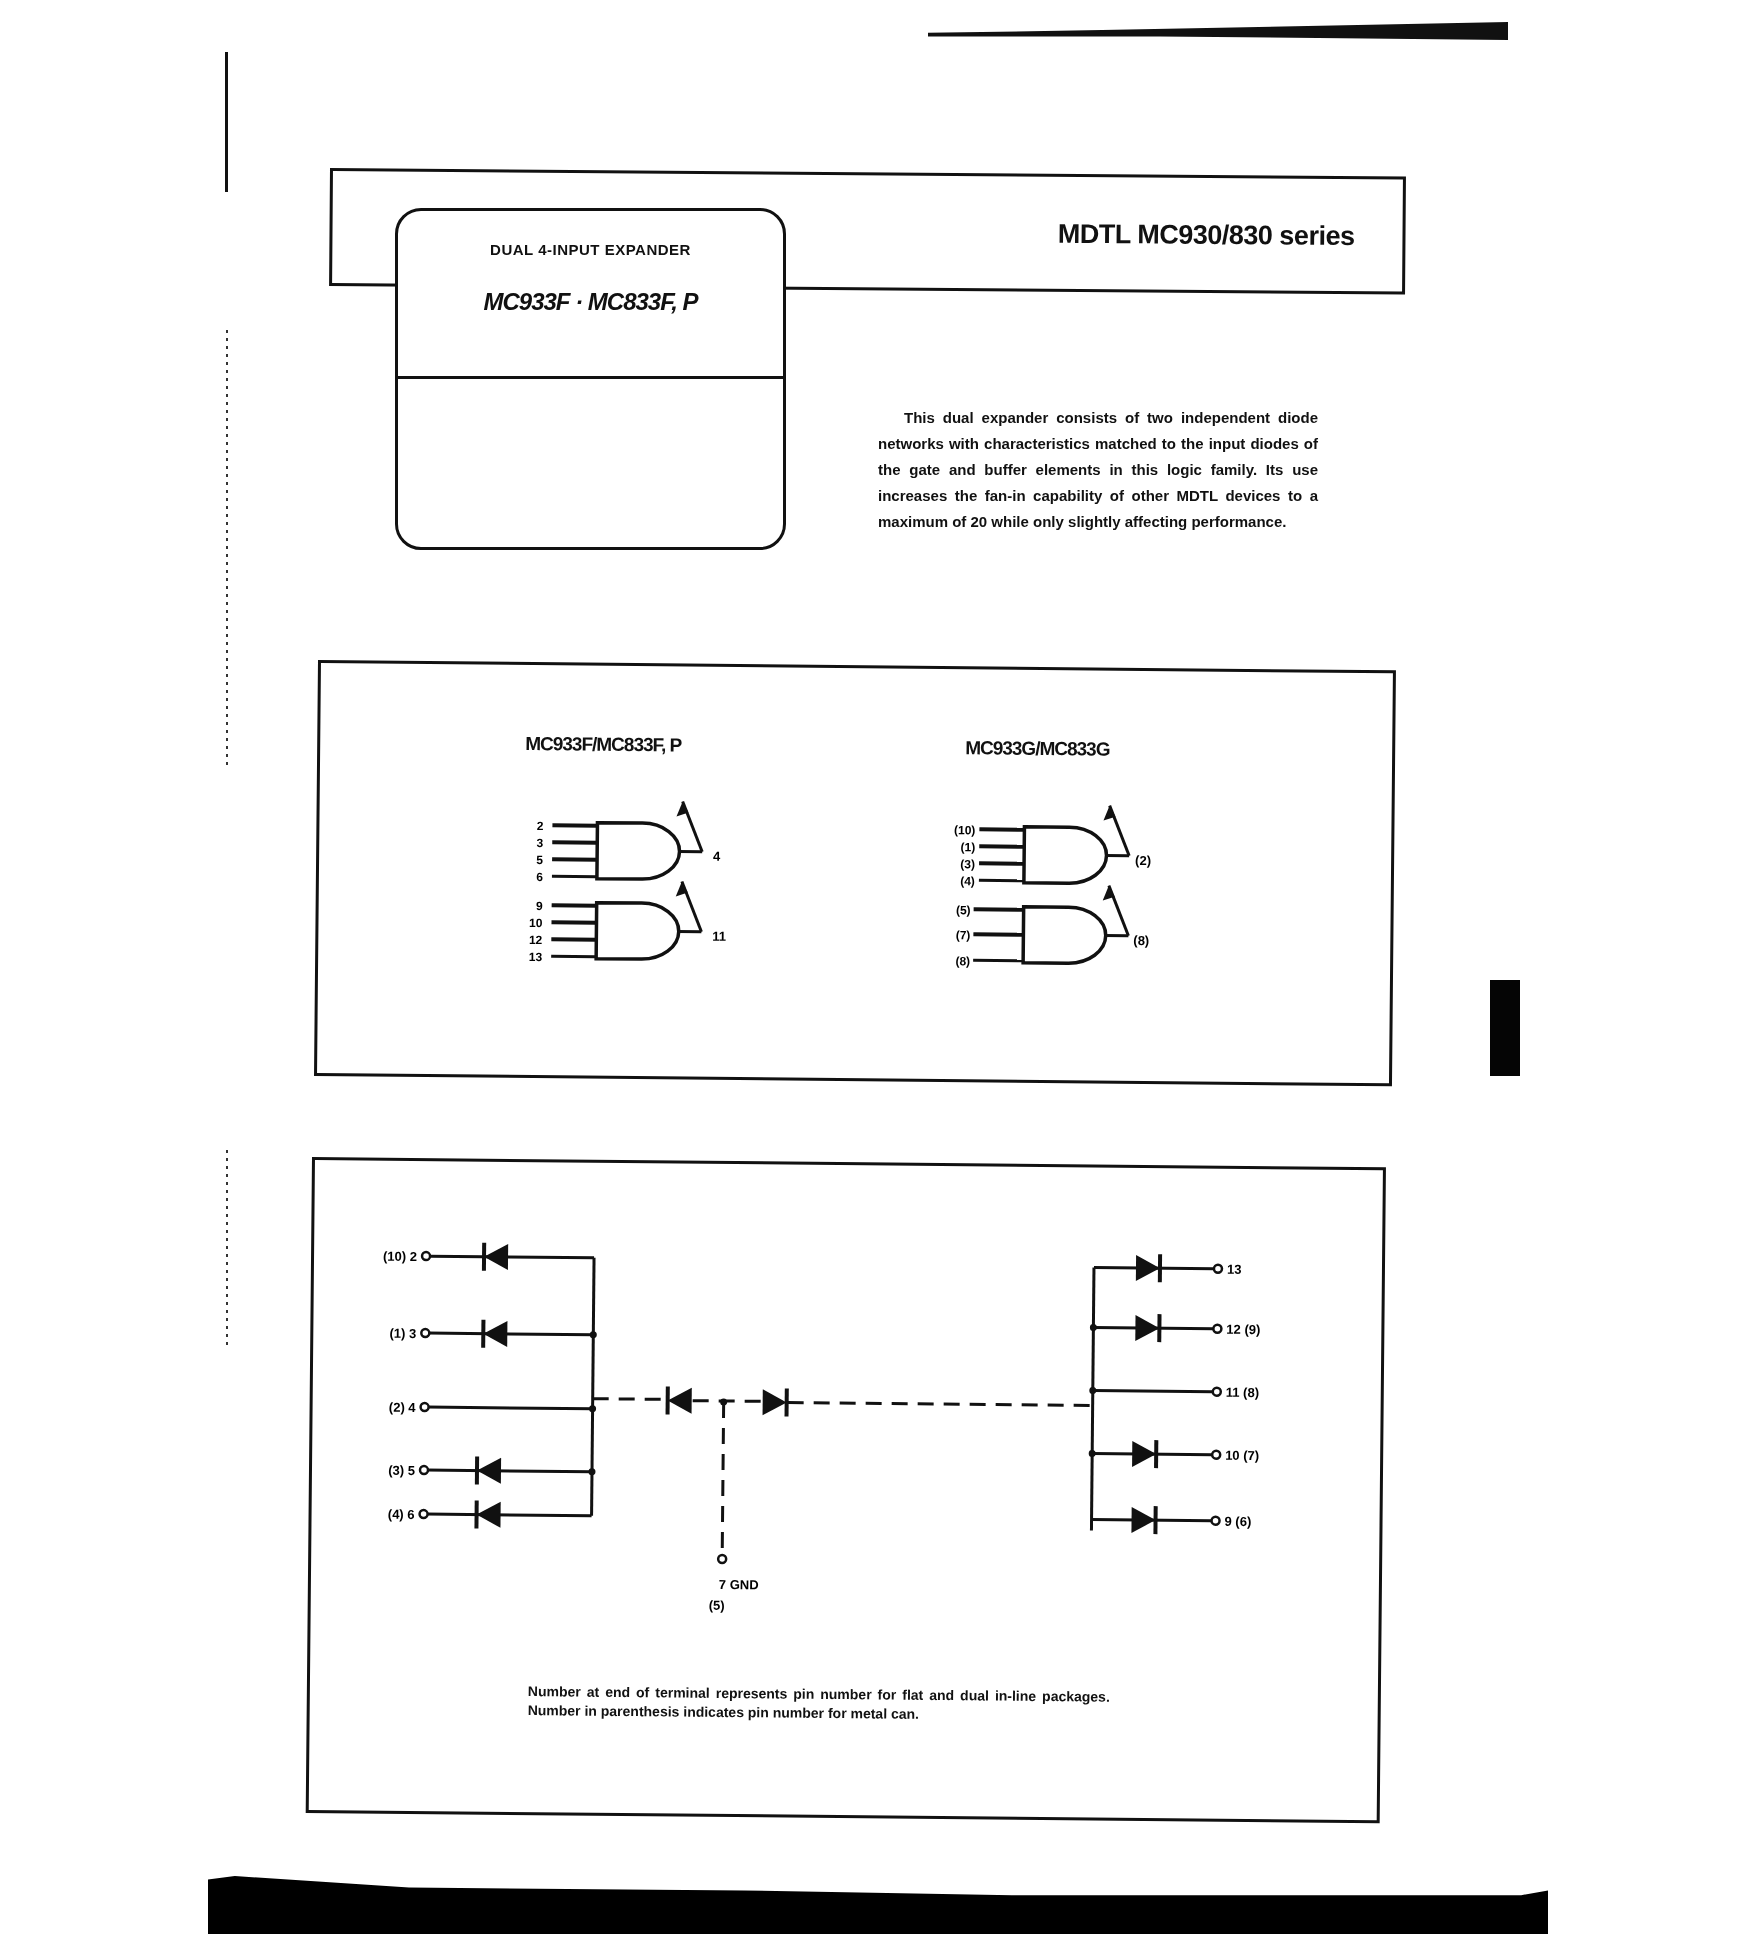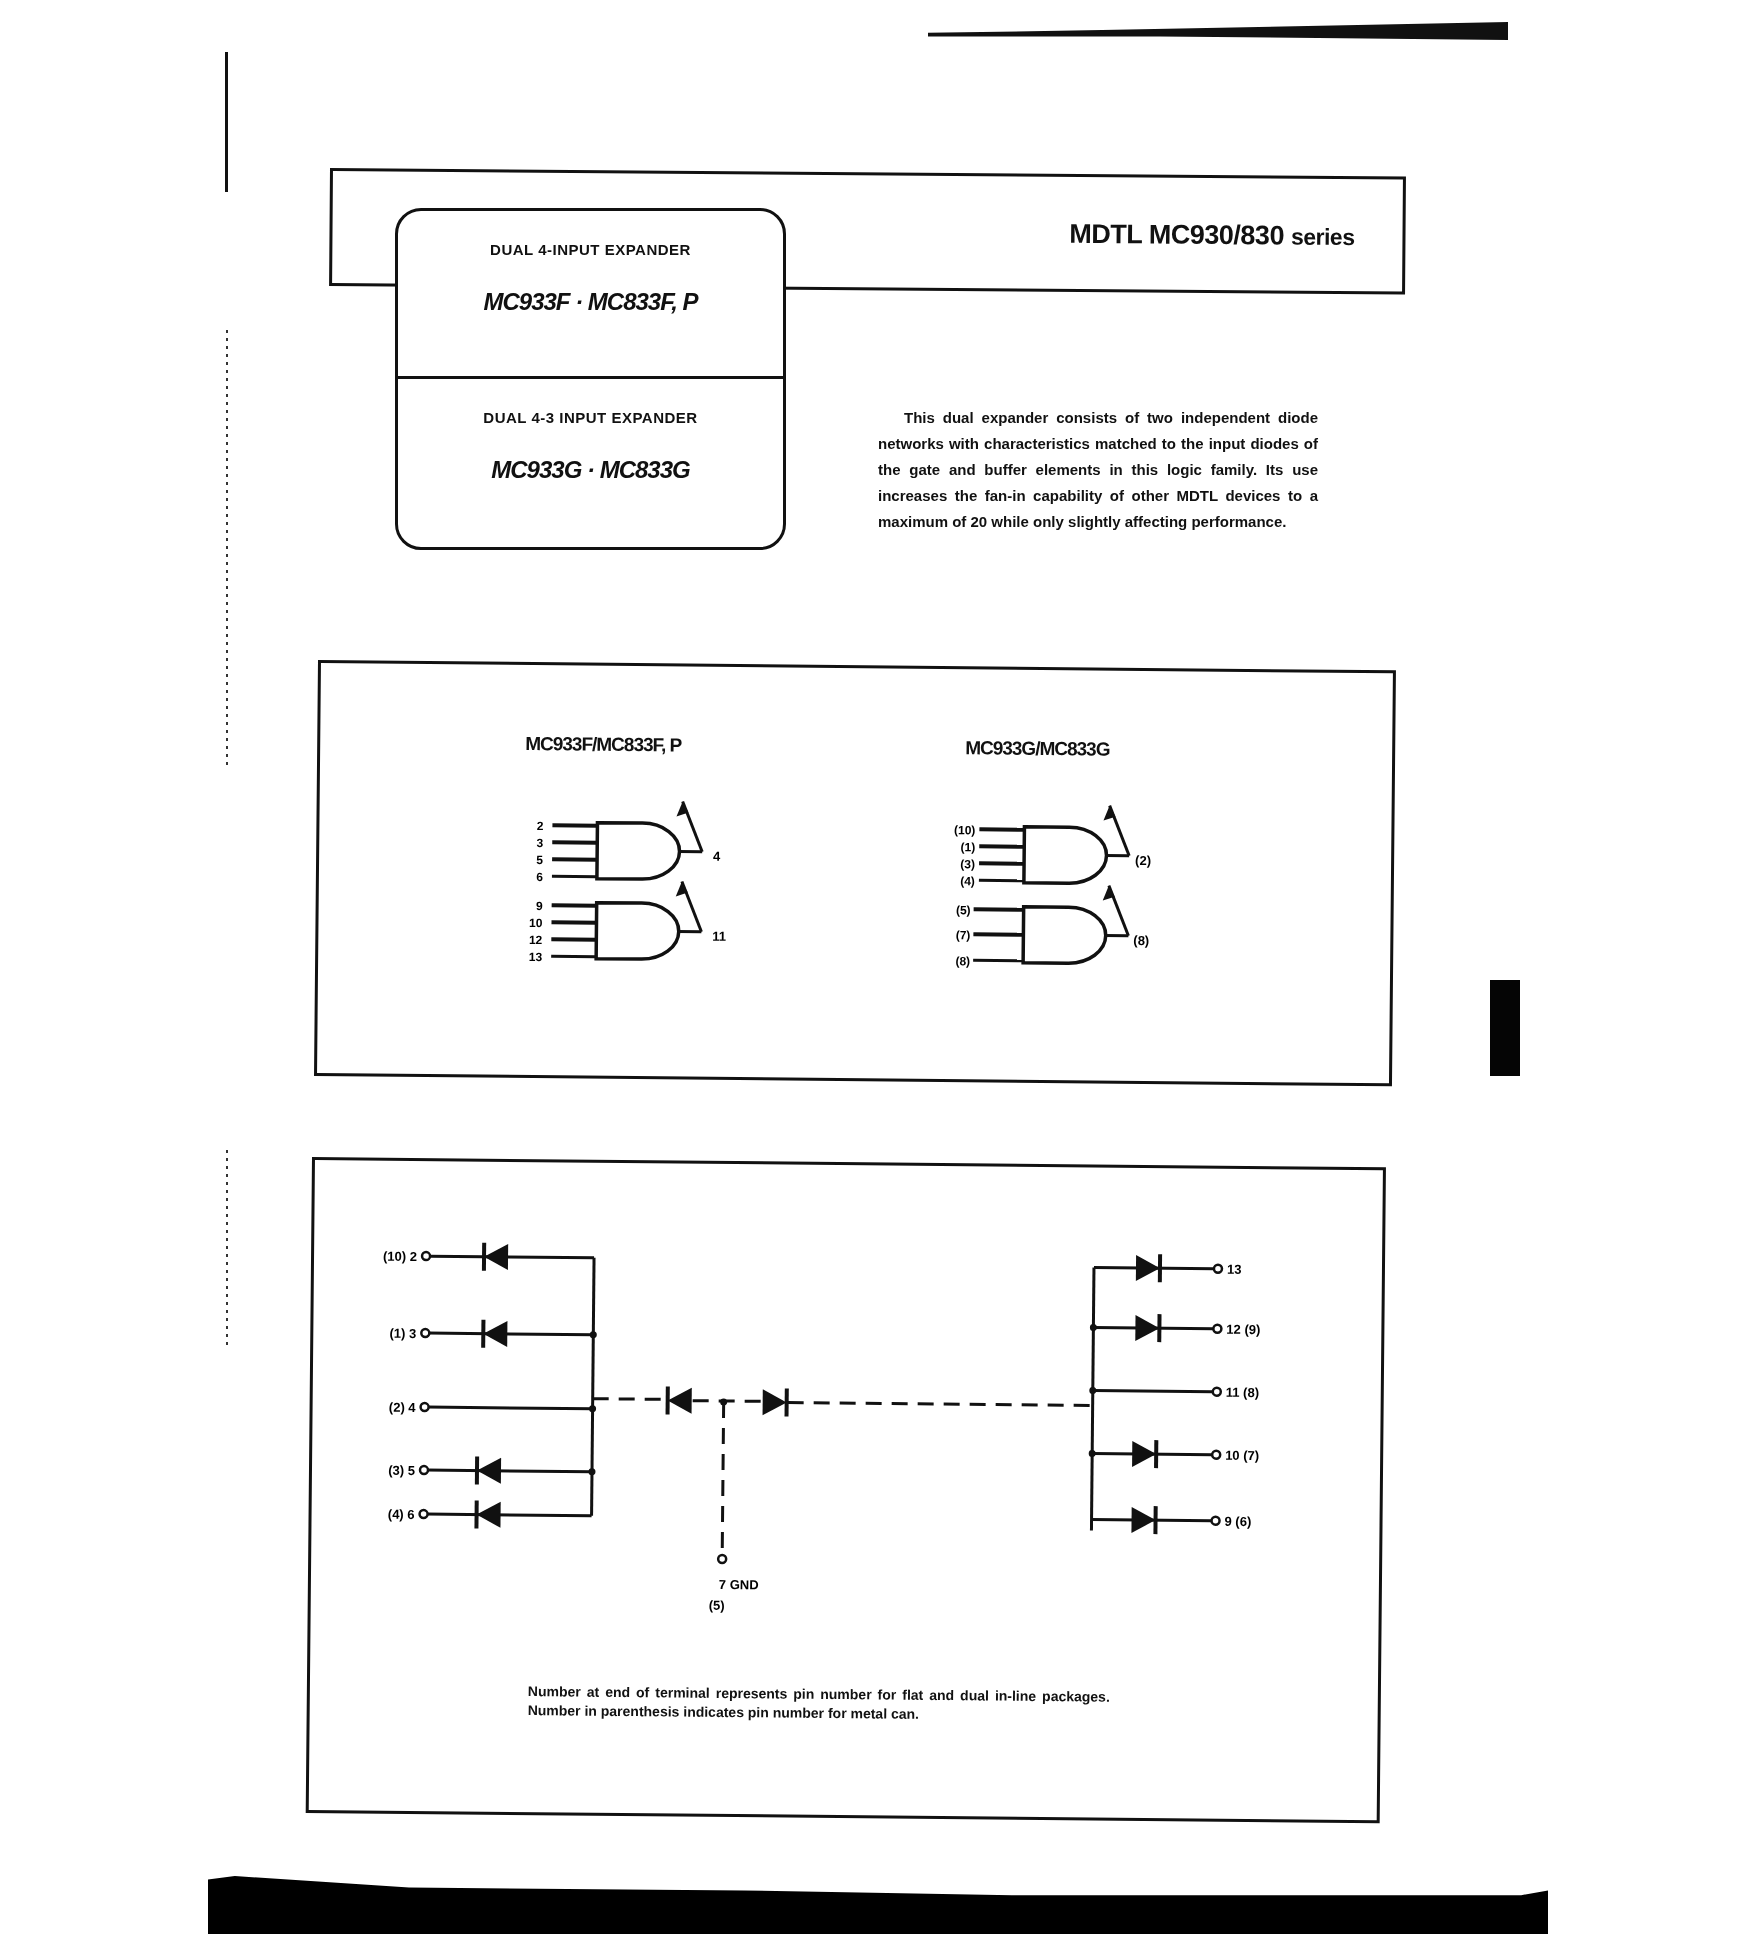--- a/index.html
+++ b/index.html
@@ -10,21 +10,21 @@
                   clip-path:polygon(0 60%, 30% 45%, 100% 0, 100% 100%, 40% 80%, 0 80%); }
   .scan-left-mark { left:225px; top:52px; width:3px; height:140px; background:#111; }
   .scan-left-dots { left:226px; width:2px; background:repeating-linear-gradient(#333 0 3px, transparent 3px 8px); }
   .scan-right-tab { left:1490px; top:980px; width:30px; height:96px; background:#050505; }
   .scan-bottom-bar { left:208px; top:1876px; width:1340px; height:58px; background:#000;
                      clip-path:polygon(0 6%, 2% 0, 15% 20%, 40% 25%, 60% 33%, 98% 33%, 100% 25%, 100% 100%, 0 100%); }
 
   .header-box { left:330px; top:168px; width:1070px; height:112px; border:3px solid #111;
                 transform:rotate(0.45deg); transform-origin:left top; }
   .series-title { position:absolute; right:48px; top:42px; font-size:27px; font-weight:bold; letter-spacing:-0.5px; }
-  .series-title small { font-size:23px;text-align:center; }
+  .series-title small { font-size:27px;text-align:center; }
 
   .title-card { left:395px; top:208px; width:385px; height:336px; border:3px solid #111;
                 border-radius:26px; background:#fff; }
   .title-card .sec { height:50%; box-sizing:border-box; text-align:center; }
   .title-card .sec.top { border-bottom:3px solid #111; }
   .title-card .sub { font-size:15px; font-weight:bold; letter-spacing:0.5px; padding-top:30px; }
   .title-card .main { font-size:24px; font-weight:bold; font-style:italic; letter-spacing:-1px; margin-top:30px; }
 
   .desc { left:878px; top:405px; width:440px; font-size:15px; font-weight:bold; line-height:26px; text-align:justify; }
   .desc p { margin:0; text-indent:26px; }
@@ -51,24 +51,20 @@
   <div class="series-title">
     <span>MDTL MC930/830</span>
     <small>series</small>
   </div>
 </div>
 
 <div class="abs title-card">
   <div class="sec top">
     <div class="sub">DUAL 4-INPUT EXPANDER</div>
     <div class="main">MC933F · MC833F, P</div>
-  </div>
-  <div class="sec">
-    <div class="sub">DUAL 4-3 INPUT EXPANDER</div>
-    <div class="main">MC933G · MC833G</div>
   </div>
 </div>
 
 <div class="abs desc">
   <p>This dual expander consists of two independent diode networks with characteristics matched to the input diodes of the gate and buffer elements in this logic family. Its use increases the fan-in capability of other MDTL devices to a maximum of 20 while only slightly affecting performance.</p>
 </div>
 
 <div class="abs panel panel-logic">
   <div class="logic-label" style="left:205px;top:68px;">MC933F/MC833F, P</div>
   <div class="logic-label" style="left:645px;top:68px;">MC933G/MC833G</div>

